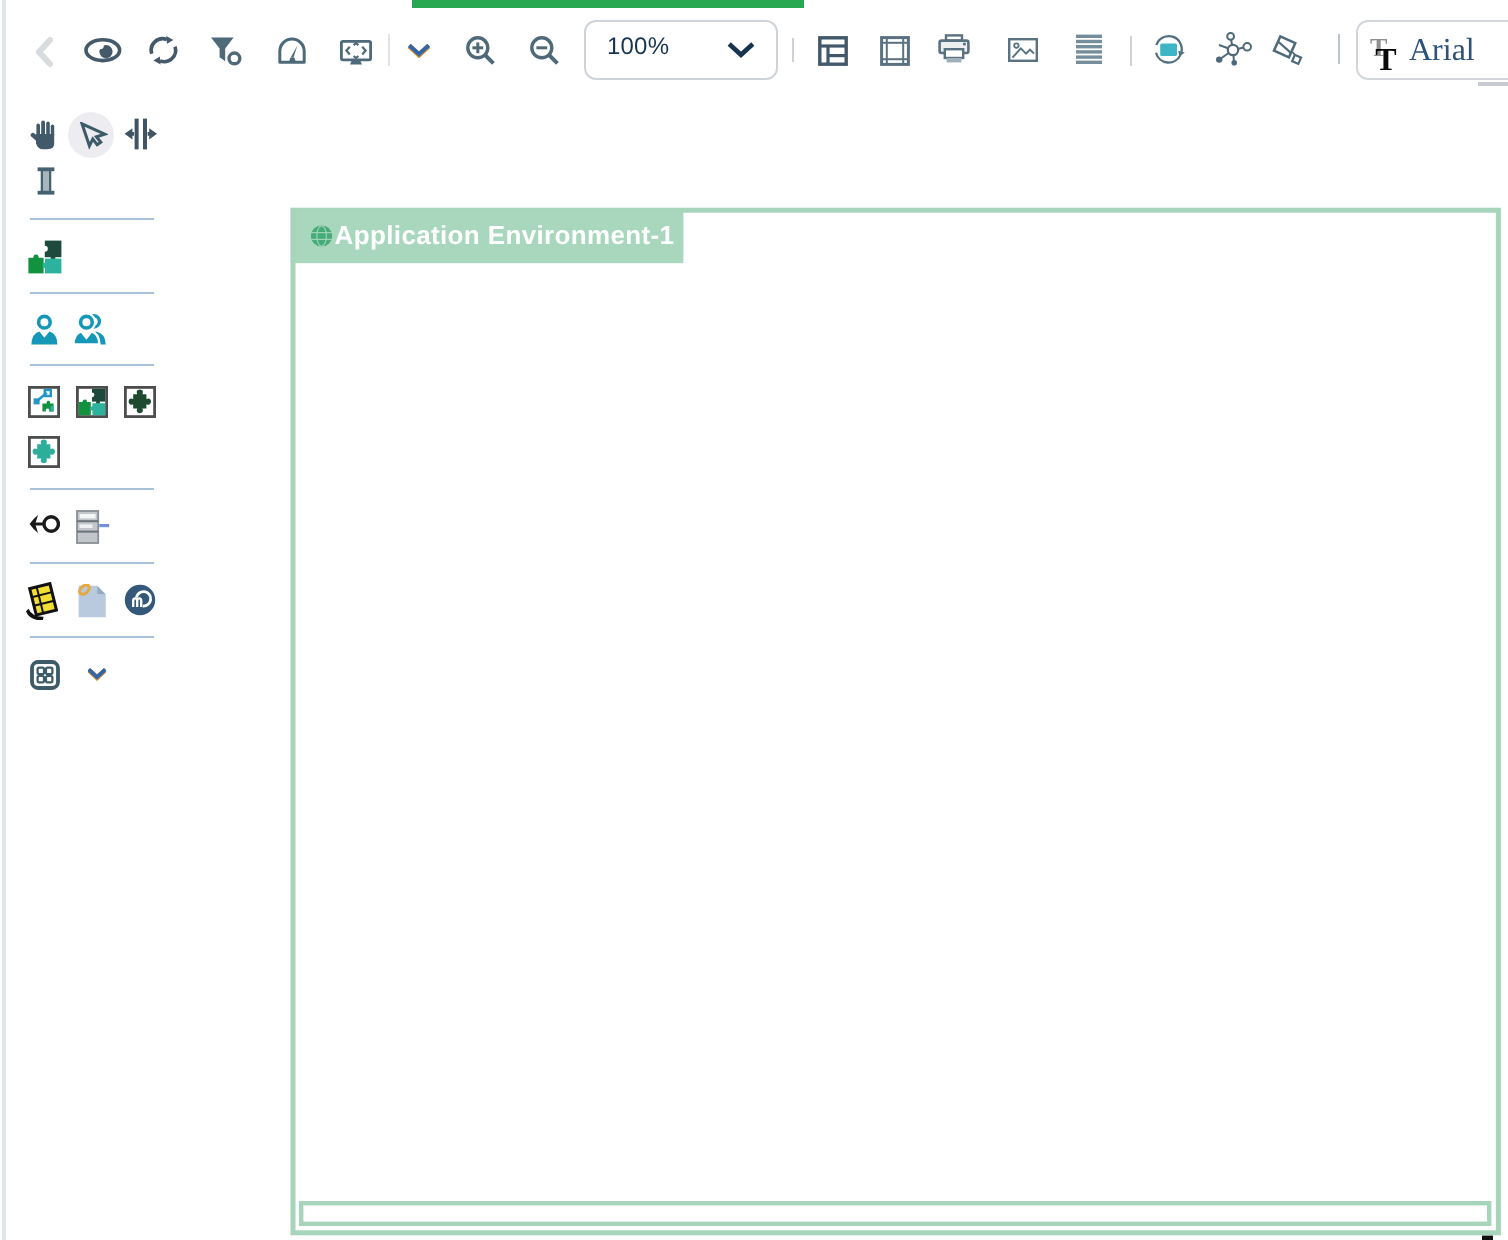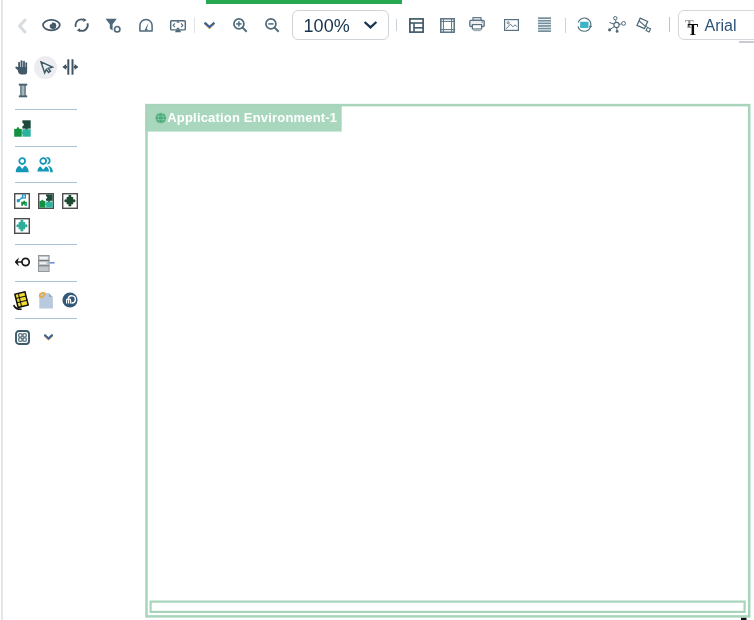--- a/index.html
+++ b/index.html
@@ -67,21 +67,21 @@
  <line x1="5.9" y1="3.2" x2="5.9" y2="8.6" stroke="#4e6979" stroke-width="1.5"></line>
 </svg>
 
 <svg class="abs" style="left:264.7px;top:17.8px" width="15" height="15" viewBox="0 0 15 15">
  <circle cx="5.9" cy="5.9" r="5" fill="none" stroke="#4e6979" stroke-width="1.7"></circle>
  <line x1="9.6" y1="9.6" x2="13.7" y2="13.7" stroke="#4e6979" stroke-width="2"></line>
  <line x1="3.2" y1="5.9" x2="8.6" y2="5.9" stroke="#4e6979" stroke-width="1.5"></line>
 </svg>
 
 <div class="abs" style="left:292px;top:10px;width:95px;height:28px;border:1px solid #cfd4d9;border-radius:6px;"></div>
-<div class="abs" style="left:303.5px;top:16.3px;font-size:18px;letter-spacing:0.1px;color:#17344f;">100%</div>
+<div class="abs" style="left:303.5px;top:16.3px;font-size:12px;letter-spacing:0.1px;color:#17344f;">100%</div>
 <svg class="abs" style="left:362.5px;top:20.5px" width="15" height="8" viewBox="0 0 15 8">
  <path d="M1.6,1 L7.5,6.4 L13.4,1" fill="none" stroke="#17344f" stroke-width="2.3"></path>
 </svg>
 
 <div class="vsep" style="left:395.5px;top:19px;height:12px;"></div>
 
 <svg class="abs" style="left:409px;top:17.5px" width="15" height="15" viewBox="0 0 15 15">
  <rect x="0.9" y="0.9" width="13.2" height="13.2" fill="none" stroke="#41596a" stroke-width="1.7"></rect>
  <line x1="1" y1="5" x2="14" y2="5" stroke="#41596a" stroke-width="1.6"></line>
  <line x1="5" y1="5" x2="5" y2="14" stroke="#41596a" stroke-width="1.6"></line>
@@ -155,21 +155,21 @@
 </svg>
 
 <div class="vsep" style="left:668.7px;top:17px;height:15px;width:1.6px;background:#bcc4cb;"></div>
 <div class="abs" style="left:739px;top:41.3px;width:15px;height:1.4px;background:#c8ccd2;"></div>
 
 <div class="abs" style="left:678px;top:10px;width:86px;height:28px;border:1px solid #d3d7db;border-radius:6px;"></div>
 <svg class="abs" style="left:684.5px;top:16.5px" width="14" height="19" viewBox="0 0 14 19">
  <text x="0" y="11" font-family="Liberation Serif,serif" font-weight="bold" font-size="13" fill="#909090">T</text>
  <text x="2.6" y="18" font-family="Liberation Serif,serif" font-weight="bold" font-size="16" fill="#0a0a0a">T</text>
 </svg>
-<div class="abs" style="left:704.5px;top:16.9px;font-size:16px;color:#2d5379;">Arial</div>
+<div class="abs" style="left:704.5px;top:16.9px;font-size:16px;color:#2d5379;font-family:Liberation Serif, serif;">Arial</div>
 
 <svg class="abs" style="left:15px;top:59.5px" width="13" height="15" viewBox="0 0 13 15">
  <g fill="#42596a">
   <rect x="3.2" y="1.7" width="1.8" height="6.5" rx="0.9"></rect>
   <rect x="5.6" y="0.3" width="1.9" height="7.5" rx="0.9"></rect>
   <rect x="8.1" y="0.8" width="1.8" height="7" rx="0.9"></rect>
   <rect x="10.4" y="2.3" width="1.7" height="6" rx="0.85"></rect>
   <path d="M3,7 H12.1 V12 Q12.1,14.6 8.6,14.6 H6.4 Q3.9,14.6 3,11.6 Z"></path>
   <path d="M3.6,10.9 L0.6,8.2 Q-0.1,7.4 0.7,6.7 Q1.4,6.1 2.2,6.8 L4.6,8.6 Z"></path>
  </g>

